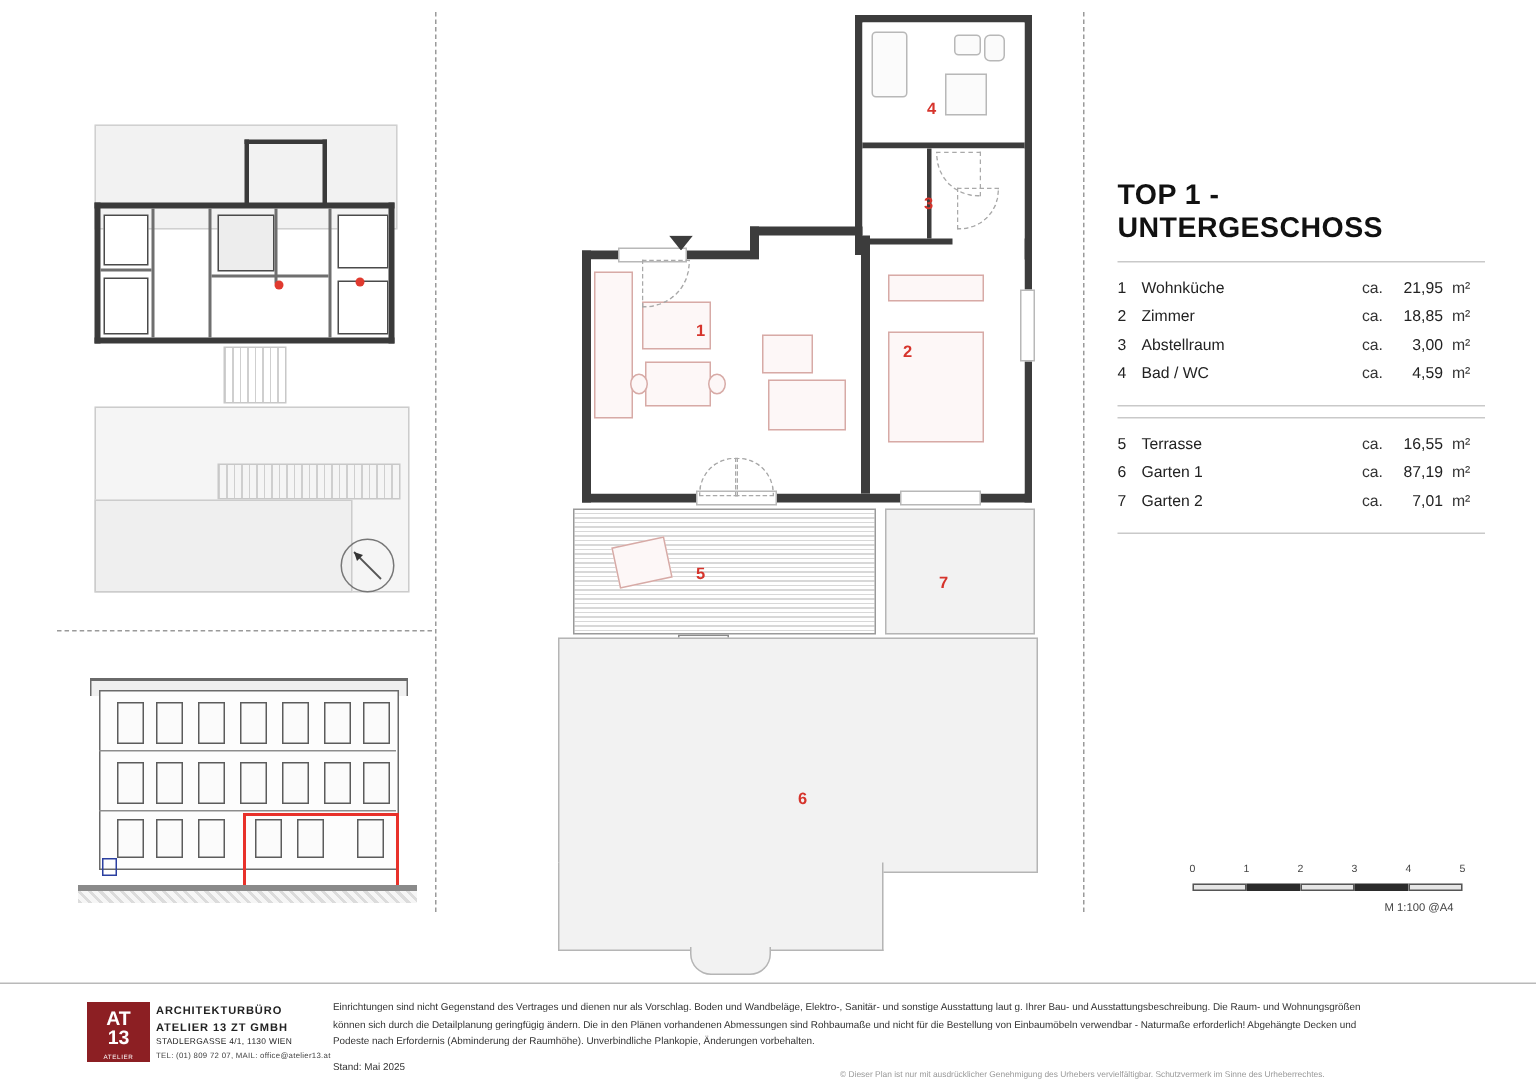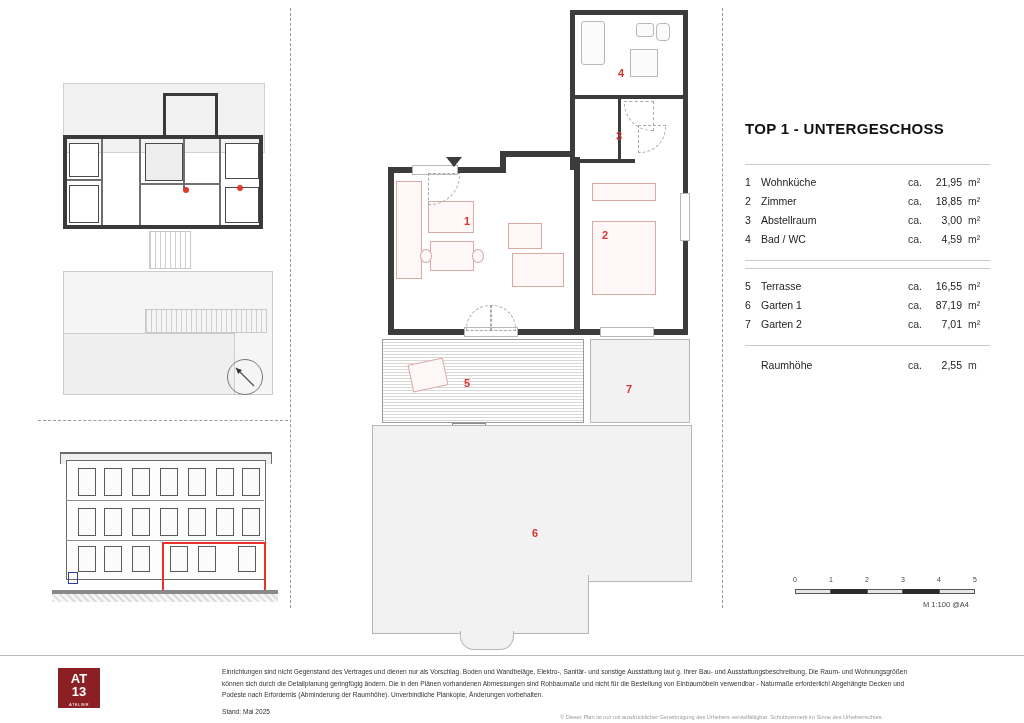--- a/index.html
+++ b/index.html
@@ -204,24 +204,24 @@
   }
 
   
   #legend {
     position: absolute;
     left: 745px;
     top: 120px;
     width: 245px;
   }
   #legend .title {
-    font-size: 15px;
+    font-size: 19px;
     font-weight: bold;
     letter-spacing: .3px;
-    margin-bottom: 27px;
+    margin-bottom: 10px;
     color: #111;
   }
   #legend .rule {
     border-top: 1px solid #c9c9c9;
     margin: 6px 0 7px 0;
   }
   #legend table {
     width: 100%;
     border-collapse: collapse;
     font-size: 10.5px;
@@ -561,31 +561,20 @@
           <td class="nm">Garten 2</td>
           <td class="ca">ca.</td>
           <td class="val">7,01</td>
           <td class="unit">m²</td>
         </tr>
       </tbody>
     </table>
 
     <div class="rule" style="margin-top:12px;"></div>
 
-    <table>
-      <tbody>
-        <tr class="rh">
-          <td class="idx"></td>
-          <td class="nm">Raumhöhe</td>
-          <td class="ca">ca.</td>
-          <td class="val">2,55</td>
-          <td class="unit">m</td>
-        </tr>
-      </tbody>
-    </table>
   </div>
 
   <div id="scalebar">
     <div class="ticks">
       <span style="left:0%;">0</span>
       <span style="left:20%;">1</span>
       <span style="left:40%;">2</span>
       <span style="left:60%;">3</span>
       <span style="left:80%;">4</span>
       <span style="left:100%;">5</span>
@@ -599,18 +588,24 @@
     </div>
     <div class="caption">M 1:100 @A4</div>
   </div>
 
   <div id="footer">
     <div id="logo">
       <div>AT</div>
       <div>13</div>
       <div class="sub">ATELIER</div>
     </div>
+    <div id="office">
+      <div class="l1">ARCHITEKTURBÜRO</div>
+      <div class="l2">ATELIER 13 ZT GMBH</div>
+      <div class="l3">STADLERGASSE 4/1, 1130 WIEN</div>
+      <div class="l4">TEL: (01) 809 72 07, MAIL: office@atelier13.at</div>
+    </div>
     <div id="disclaimer">Einrichtungen sind nicht Gegenstand des Vertrages und dienen nur als Vorschlag. Boden und Wandbeläge, Elektro-, Sanitär- und sonstige Ausstattung laut g. Ihrer Bau- und Ausstattungsbeschreibung. Die Raum- und Wohnungsgrößen können sich durch die Detailplanung geringfügig ändern. Die in den Plänen vorhandenen Abmessungen sind Rohbaumaße und nicht für die Bestellung von Einbaumöbeln verwendbar - Naturmaße erforderlich! Abgehängte Decken und Podeste nach Erfordernis (Abminderung der Raumhöhe). Unverbindliche Plankopie, Änderungen vorbehalten.</div>
     <div id="stand">Stand: Mai 2025</div>
     <div id="copyright">© Dieser Plan ist nur mit ausdrücklicher Genehmigung des Urhebers vervielfältigbar. Schutzvermerk im Sinne des Urheberrechtes.</div>
   </div>
 
 </div>
 
 </body></html>

